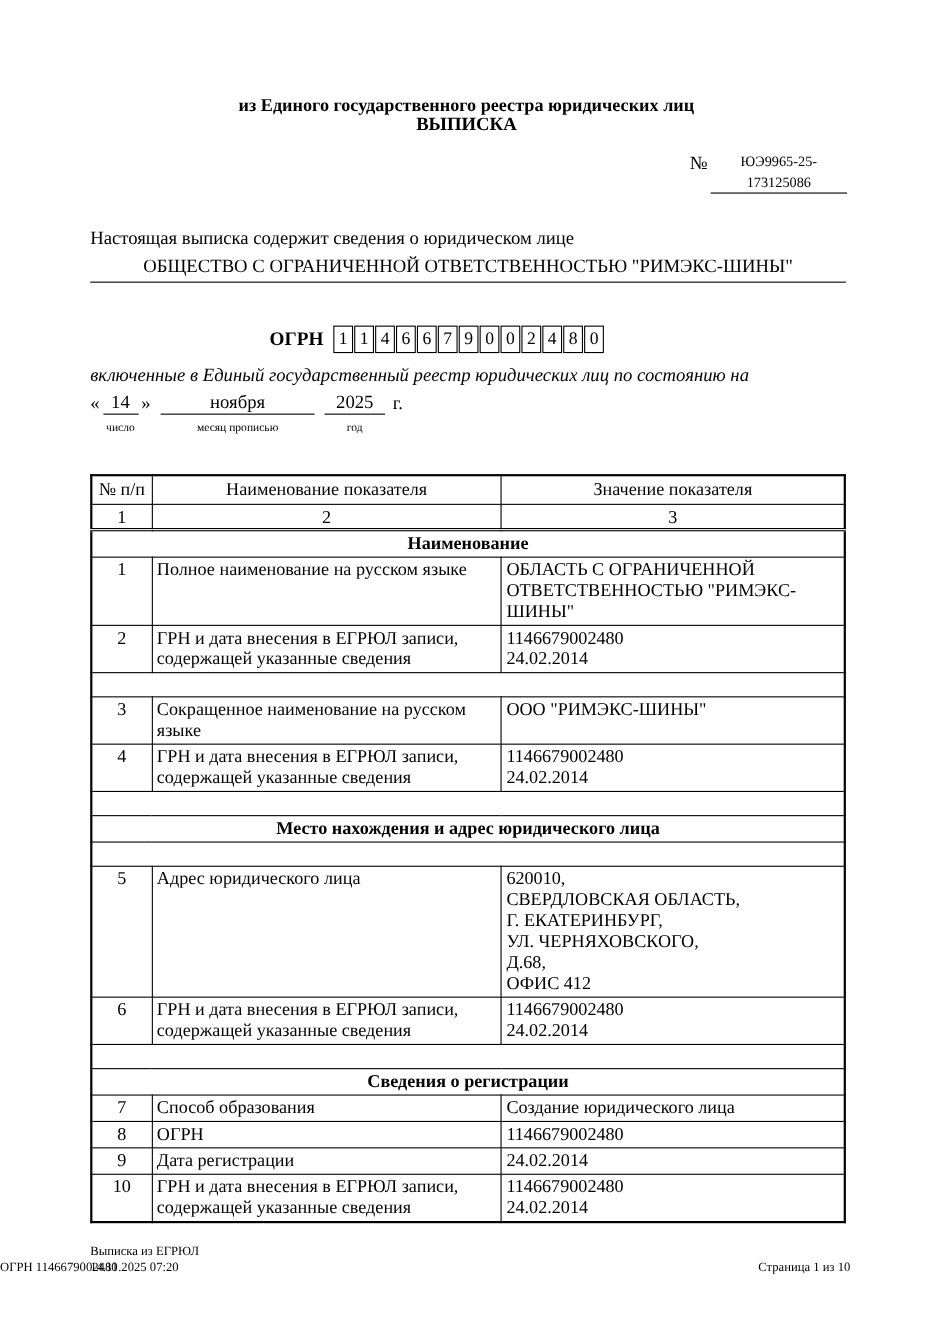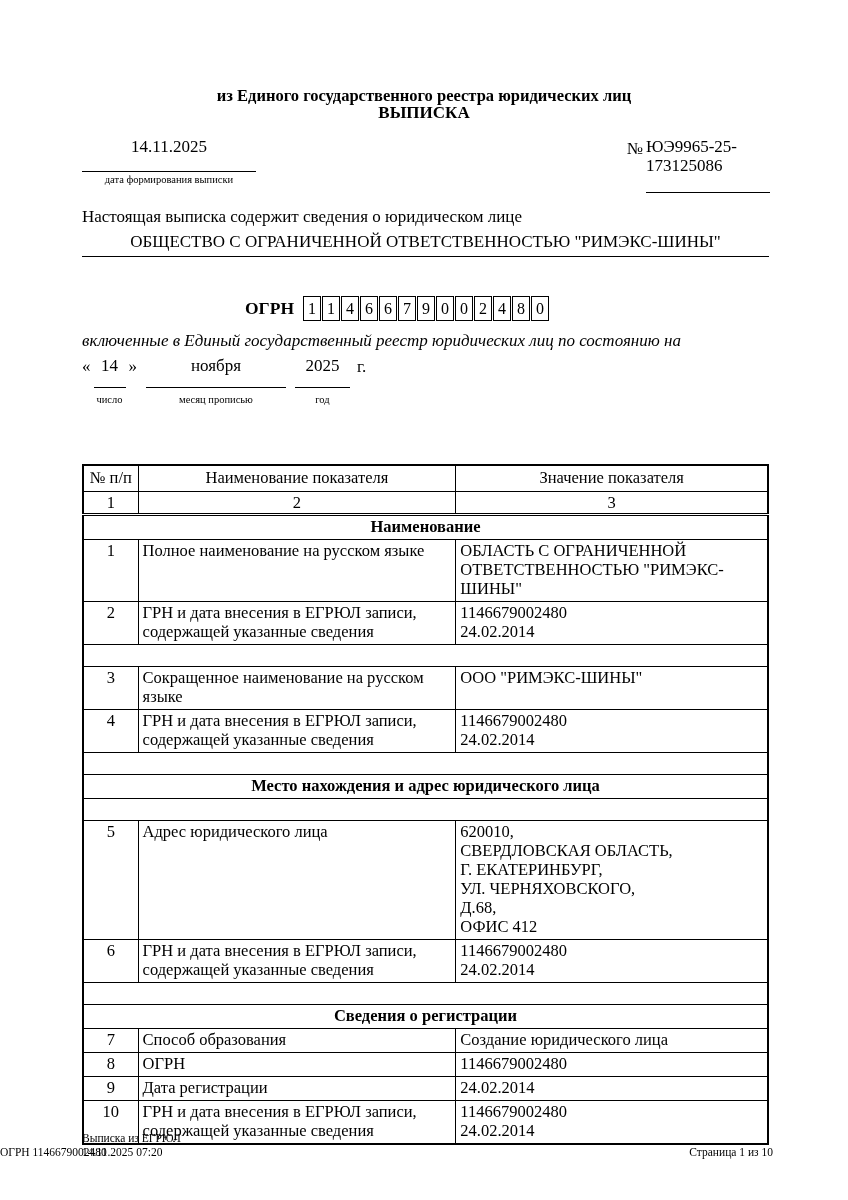--- a/index.html
+++ b/index.html
@@ -25,22 +25,22 @@
     position: absolute; top: 137px; left: 82px; width: 174px;
     text-align: center;
   }
   .date-value { font-size: 17px; line-height: 19px; padding-bottom: 15px;
     border-bottom: 1.5px solid #000; }
   .small-caption { font-size: 10.5px; line-height: 12px; padding-top: 2px; text-align: center; }
 
   .num-sign { position: absolute; top: 139px; left: 627px; font-size: 17px; }
   .num-block {
     position: absolute; top: 137px; left: 646px; width: 124px;
-    font-size: 17px; line-height: 19px;
-    border-bottom: 1.5px solid #000; padding-bottom: 17px;
+    text-align: center; font-size: 13px; line-height: 19px;
+    border-bottom: 1.5px solid #000; padding-bottom: 0;
   }
 
   .intro-line { position: absolute; top: 207px; left: 82px; font-size: 17px; }
 
   .company-block {
     position: absolute; top: 232px; left: 82px; width: 687px;
     text-align: center;
   }
   .company-name {
     font-size: 17px; line-height: 20px; padding-bottom: 4px;
@@ -54,32 +54,31 @@
     width: 16px; height: 23px; border: 1px solid #000; margin-right: 1px;
     display: flex; align-items: center; justify-content: center;
     font-size: 16px;
   }
 
   .included-line { position: absolute; top: 331px; left: 82px; font-size: 17px; font-style: italic; }
 
   .asof-row { position: absolute; top: 356px; left: 82px; display: flex; align-items: flex-start; font-size: 17px; }
   .asof-quote { line-height: 21px; }
   .fld { display: inline-block; text-align: center; }
-  .fld-val { display: block; line-height: 19px; padding-bottom: 12px; border-bottom: 1.2px solid #000; }
+  .fld-val { display: block; line-height: 19px; padding-bottom: 1px; border-bottom: 1.2px solid #000; }
   .fld-day { width: 32px; margin: 0 3px; }
   .fld-month { width: 140px; margin-left: 9px; }
   .fld-year { width: 55px; margin-left: 9px; }
   .year-suffix { margin-left: 7px; line-height: 21px; }
 
   table.details {
     position: absolute; top: 431px; left: 82px;
     width: 687px; border-collapse: collapse;
     font-size: 16.5px;
     border: 2px solid #000;
-    margin-top: 33px;
   }
   table.details td {
     border: 1px solid #000;
     padding: 1px 4px 3px 4px;
     line-height: 19px;
     vertical-align: top;
   }
   table.details .head-row td { text-align: center; height: 21px; padding: 2px 4px; }
   table.details .nums-row td { text-align: center; height: 17px; padding: 1px 4px; }
   td.c-num { text-align: center; width: 48px; }
@@ -94,24 +93,20 @@
   .footer-right { position: absolute; top: 1146px; right: 75px; font-size: 11.5px; }
 </style>
 </head>
 <body>
 
 <div class="page">
 
   <div class="doc-title">ВЫПИСКА</div>
   <div class="doc-subtitle">из Единого государственного реестра юридических лиц</div>
 
-  <div class="date-block">
-    <div class="date-value">14.11.2025</div>
-    <div class="small-caption">дата формирования выписки</div>
-  </div>
 
   <div class="num-sign">№</div>
   <div class="num-block">
     <div>ЮЭ9965-25-</div>
     <div>173125086</div>
   </div>
 
   <div class="intro-line">Настоящая выписка содержит сведения о юридическом лице</div>
 
   <div class="company-block">

